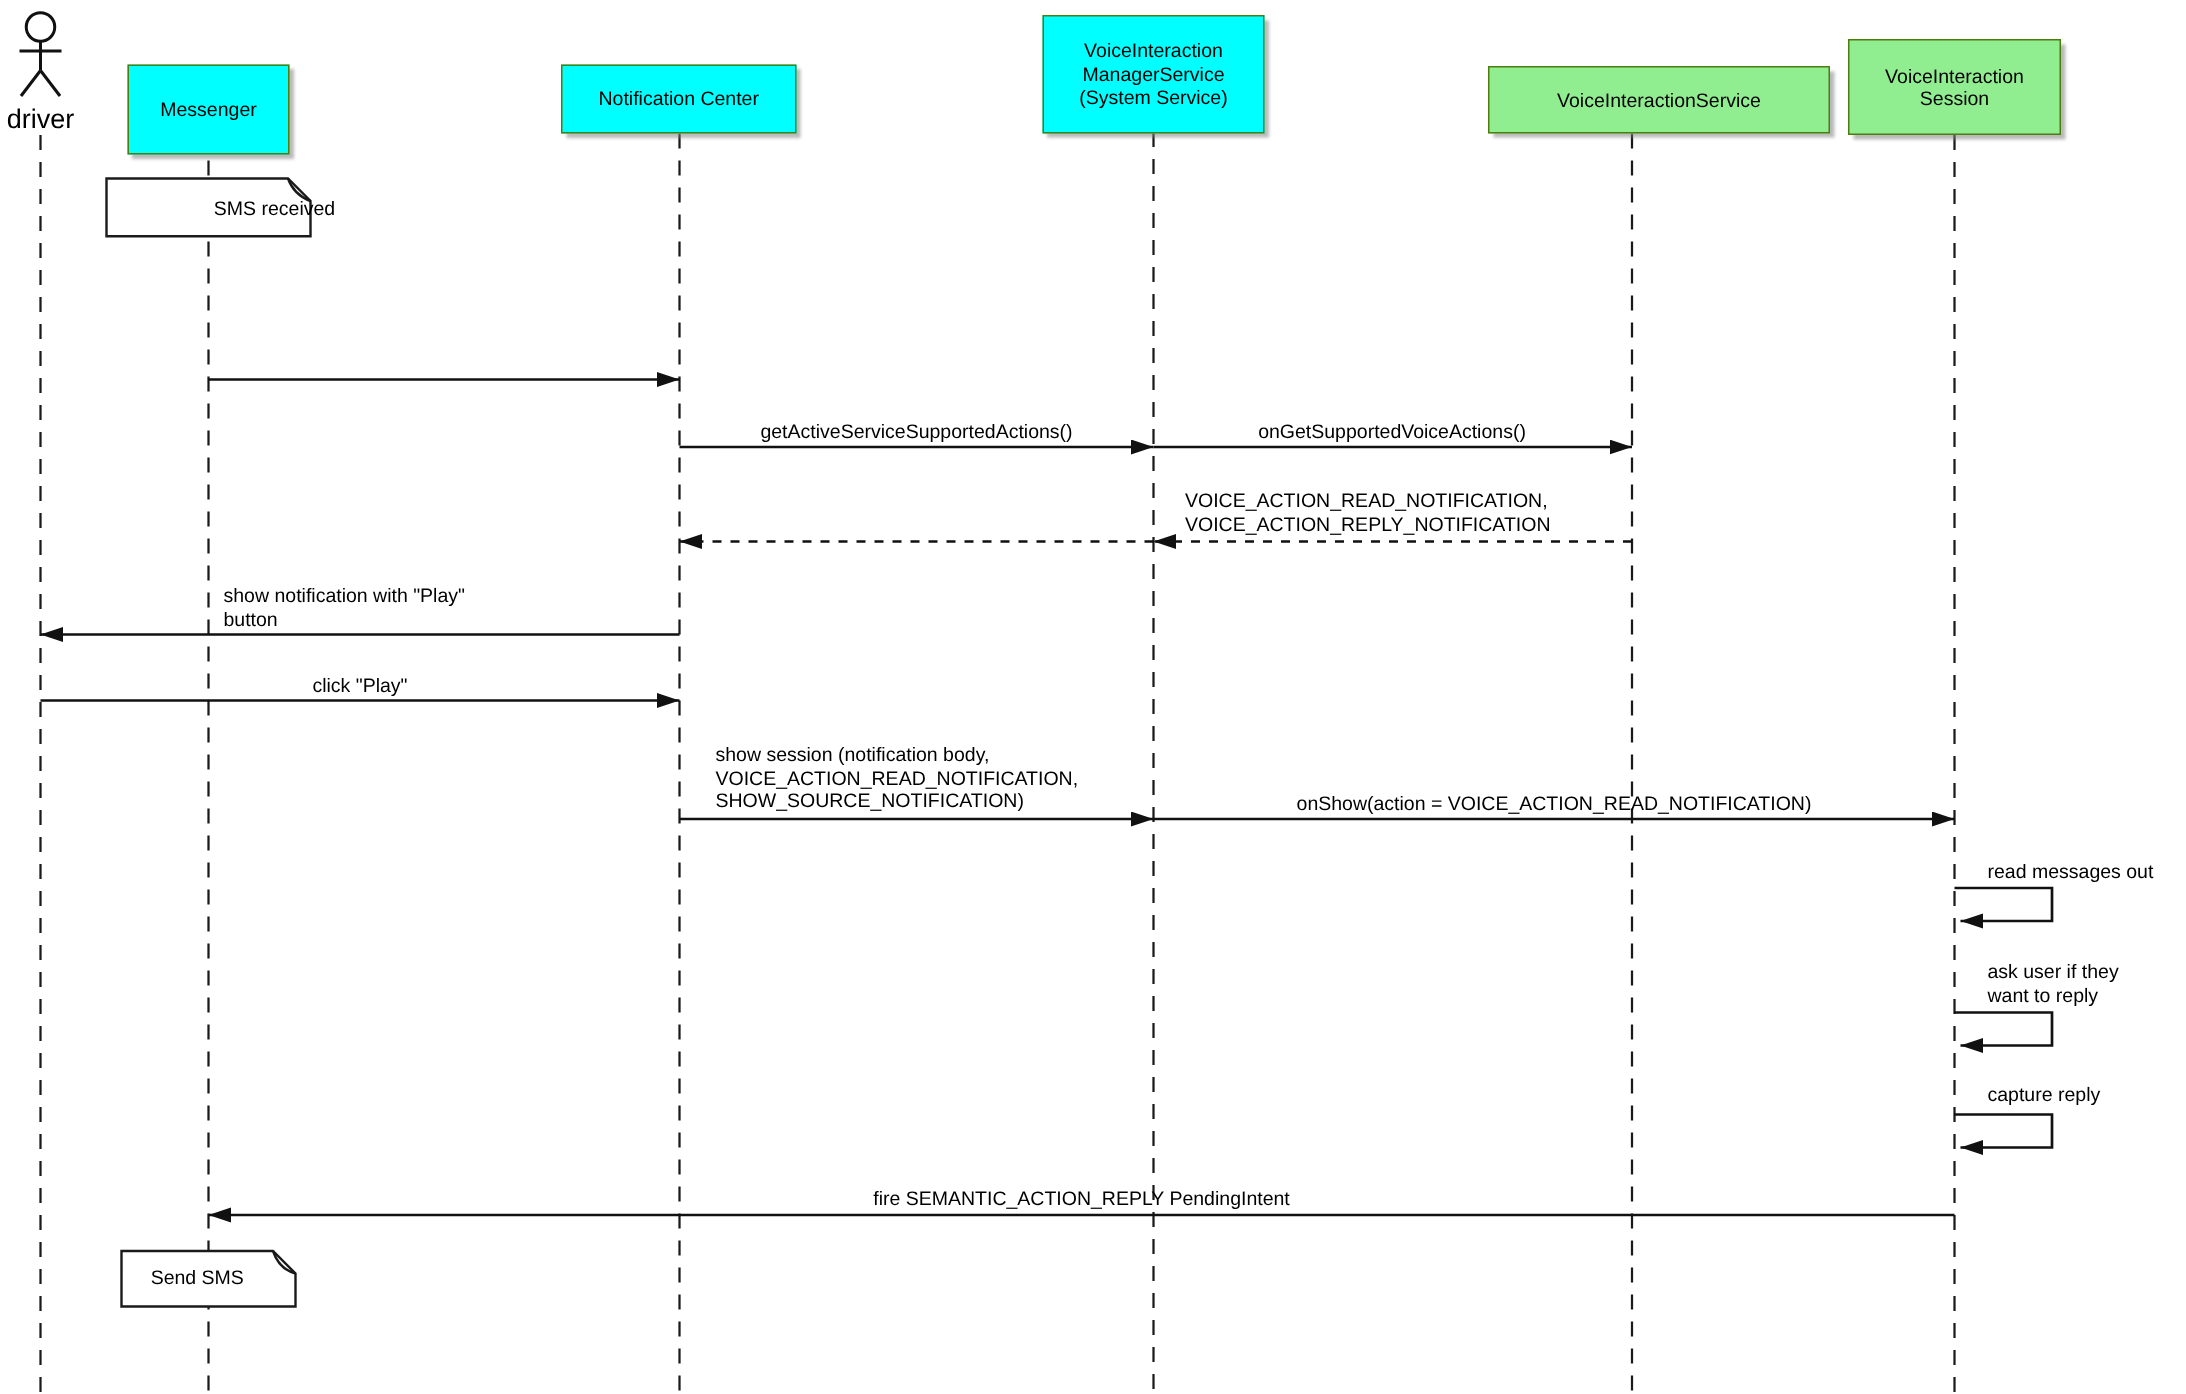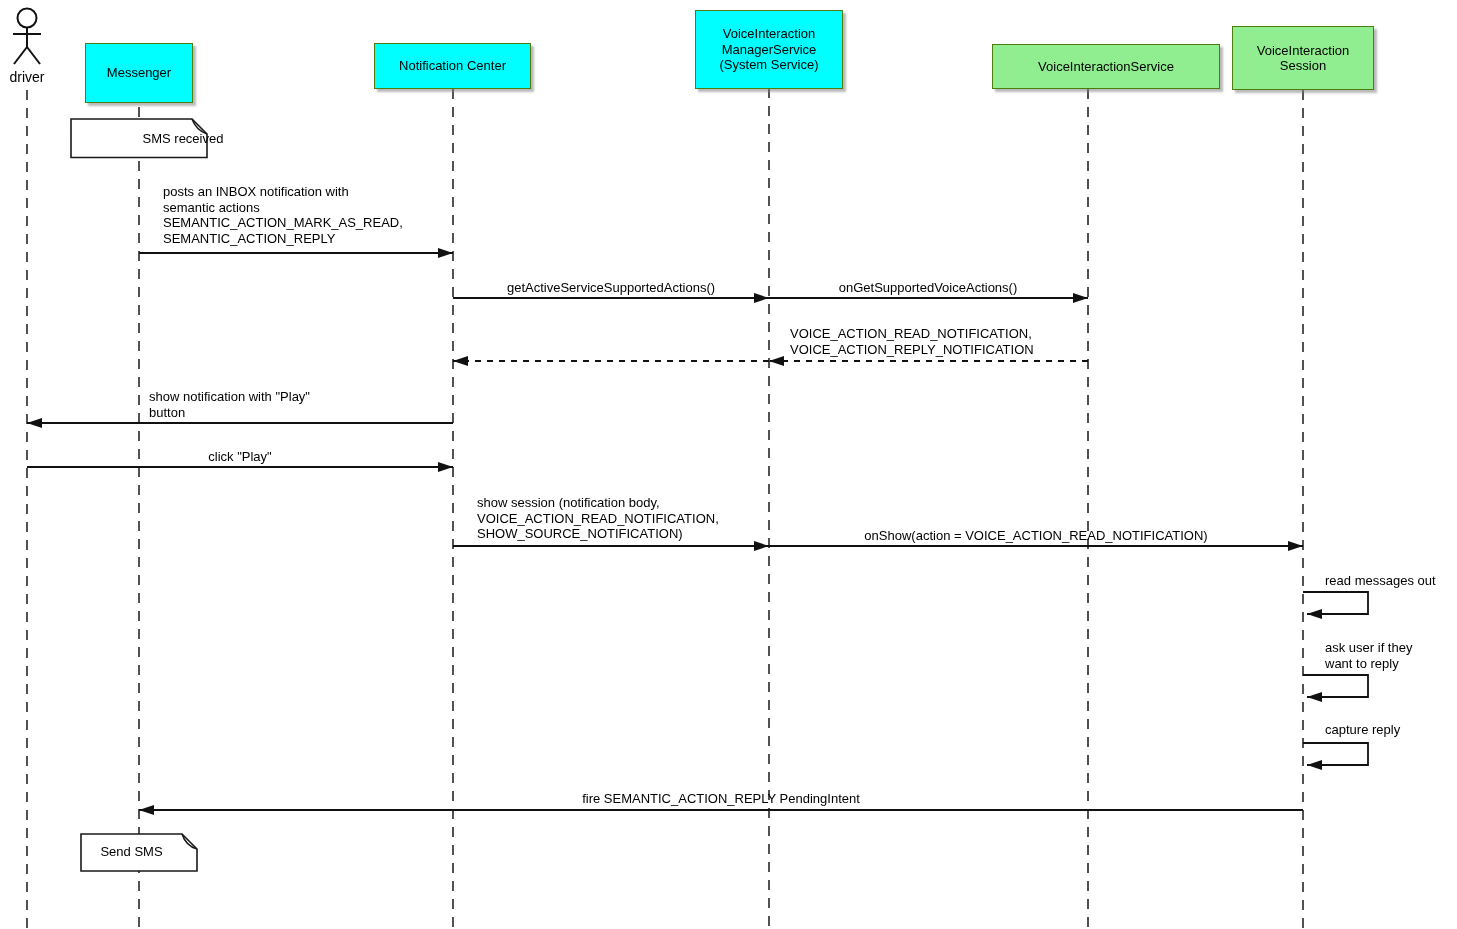--- a/index.html
+++ b/index.html
@@ -8,21 +8,21 @@
   .diagram{position:absolute;inset:0;}
   svg.lines{position:absolute;left:0;top:0;}
   .participant{position:absolute;display:flex;align-items:center;justify-content:center;
        border:1px solid #4d7c0f;box-sizing:border-box;text-align:center;
        font-size:13px;line-height:15.5px;white-space:pre-line;
        box-shadow:3px 3px 2px rgba(130,130,130,.55);}
   .msg{position:absolute;font-size:13px;line-height:15.5px;white-space:pre-line;}
   .msg.center{transform:translateX(-50%);text-align:center;white-space:nowrap;}
   .note-text{position:absolute;font-size:13px;text-align:center;}
   .actor-label{position:absolute;left:27px;top:69px;transform:translateX(-50%);
-       font-size:14px;white-space:nowrap;}
+       font-size:18px;white-space:nowrap;}
 </style>
 </head>
 <body>
 
 <div class="diagram">
 
   <svg class="lines" width="1457" height="929" viewBox="0 0 1457 929">
     <defs>
       <marker id="arr" markerWidth="16" markerHeight="12" refX="15" refY="5" orient="auto" markerUnits="userSpaceOnUse">
         <path d="M0,0 L15,5 L0,10 Z" fill="#111"></path>
@@ -79,24 +79,20 @@
   <div class="participant" style="left: 695px; top: 10px; width: 148px; height: 79px; background: rgb(0, 255, 255);">VoiceInteraction
 ManagerService
 (System Service)</div>
   <div class="participant" style="left: 992px; top: 44px; width: 228px; height: 45px; background: rgb(144, 238, 144);">VoiceInteractionService</div>
   <div class="participant" style="left: 1232px; top: 26px; width: 142px; height: 64px; background: rgb(144, 238, 144);">VoiceInteraction
 Session</div>
 
   <div class="note-text" style="left:71px;top:131px;width:136px;padding-left:44px;">SMS received</div>
   <div class="note-text" style="left:81px;top:844px;width:101px;">Send SMS</div>
 
-  <div class="msg" style="left:163px;top:184px;">posts an INBOX notification with
-semantic actions
-SEMANTIC_ACTION_MARK_AS_READ,
-SEMANTIC_ACTION_REPLY</div>
   <div class="msg center" style="left:611px;top:280px;">getActiveServiceSupportedActions()</div>
   <div class="msg center" style="left:928px;top:280px;">onGetSupportedVoiceActions()</div>
   <div class="msg" style="left:790px;top:326px;">VOICE_ACTION_READ_NOTIFICATION,
 VOICE_ACTION_REPLY_NOTIFICATION</div>
   <div class="msg" style="left:149px;top:389px;">show notification with "Play"
 button</div>
   <div class="msg center" style="left:240px;top:449px;">click "Play"</div>
   <div class="msg" style="left:477px;top:495px;">show session (notification body,
 VOICE_ACTION_READ_NOTIFICATION,
 SHOW_SOURCE_NOTIFICATION)</div>

